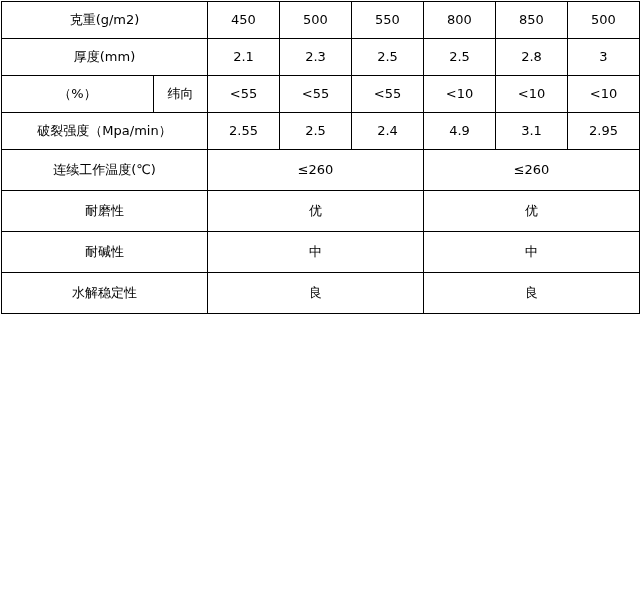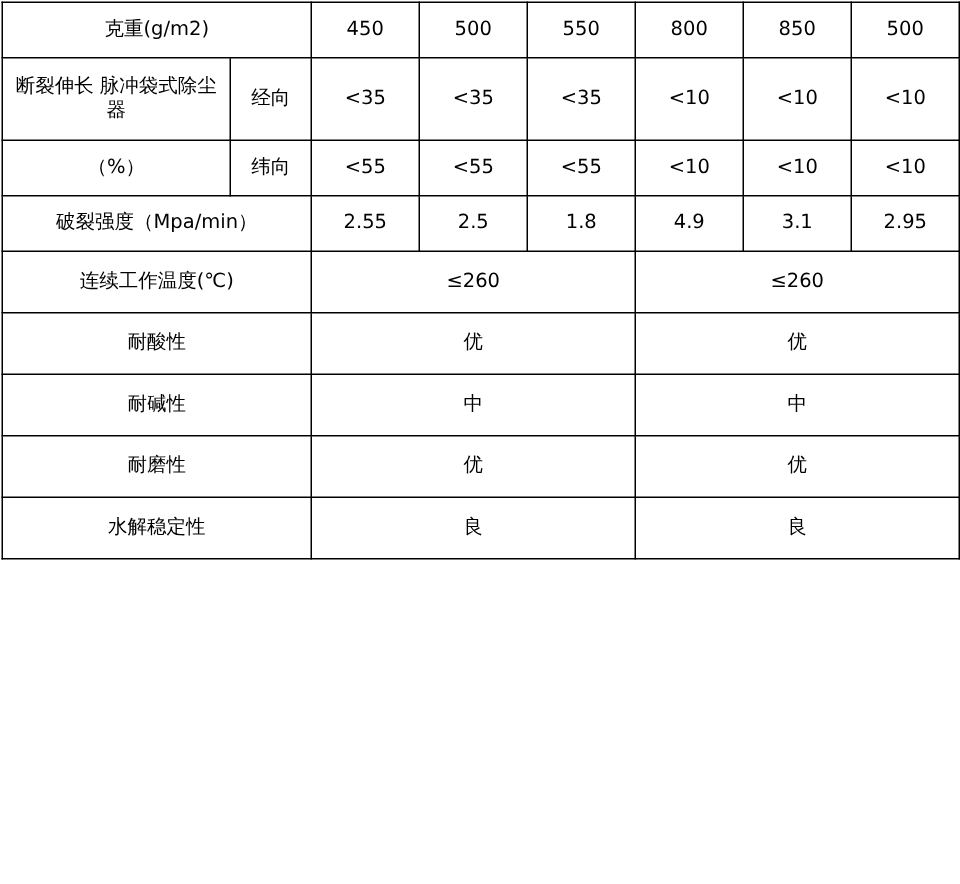--- a/index.html
+++ b/index.html
@@ -71,79 +71,73 @@
     <tr>
       <td class="rowlabel short" colspan="2">克重(g/m2)</td>
       <td class="val short">450</td>
       <td class="val short">500</td>
       <td class="val short">550</td>
       <td class="val short">800</td>
       <td class="val short">850</td>
       <td class="val short">500</td>
     </tr>
 
+    <tr>
+      <td class="rowlabel short" colspan="2">厚度(mm)</td>
+      <td class="val short">2.1</td>
+      <td class="val short">2.3</td>
+      <td class="val short">2.5</td>
+      <td class="val short">2.5</td>
+      <td class="val short">2.8</td>
+      <td class="val short">3</td>
+    </tr>
 
 
 
 
-    <tr>
-      <td class="rowlabel tall">断裂伸长 脉冲袋式除尘器</td>
-      <td class="dir tall">经向</td>
-      <td class="val tall">&lt;35</td>
-      <td class="val tall">&lt;35</td>
-      <td class="val tall">&lt;35</td>
-      <td class="val tall">&lt;10</td>
-      <td class="val tall">&lt;10</td>
-      <td class="val tall">&lt;10</td>
-    </tr>
 
     <tr>
       <td class="rowlabel short">（%）</td>
       <td class="dir short">纬向</td>
       <td class="val short">&lt;55</td>
       <td class="val short">&lt;55</td>
       <td class="val short">&lt;55</td>
       <td class="val short">&lt;10</td>
       <td class="val short">&lt;10</td>
       <td class="val short">&lt;10</td>
     </tr>
 
     <tr>
       <td class="rowlabel short" colspan="2">破裂强度（Mpa/min）</td>
       <td class="val short">2.55</td>
       <td class="val short">2.5</td>
-      <td class="val short">1.8</td>
+      <td class="val short">2.4</td>
       <td class="val short">4.9</td>
       <td class="val short">3.1</td>
       <td class="val short">2.95</td>
     </tr>
 
     <tr>
       <td class="rowlabel mid" colspan="2">连续工作温度(℃)</td>
       <td class="val mid" colspan="3">≤260</td>
       <td class="val mid" colspan="3">≤260</td>
     </tr>
 
 
+
     <tr>
-      <td class="rowlabel mid" colspan="2">耐酸性</td>
+      <td class="rowlabel mid" colspan="2">耐磨性</td>
       <td class="val mid" colspan="3">优</td>
       <td class="val mid" colspan="3">优</td>
     </tr>
 
     <tr>
       <td class="rowlabel mid" colspan="2">耐碱性</td>
       <td class="val mid" colspan="3">中</td>
       <td class="val mid" colspan="3">中</td>
-    </tr>
-
-    <tr>
-      <td class="rowlabel mid" colspan="2">耐磨性</td>
-      <td class="val mid" colspan="3">优</td>
-      <td class="val mid" colspan="3">优</td>
     </tr>
 
     <tr>
       <td class="rowlabel mid" colspan="2">水解稳定性</td>
       <td class="val mid" colspan="3">良</td>
       <td class="val mid" colspan="3">良</td>
     </tr>
 
   </tbody>
 </table>

